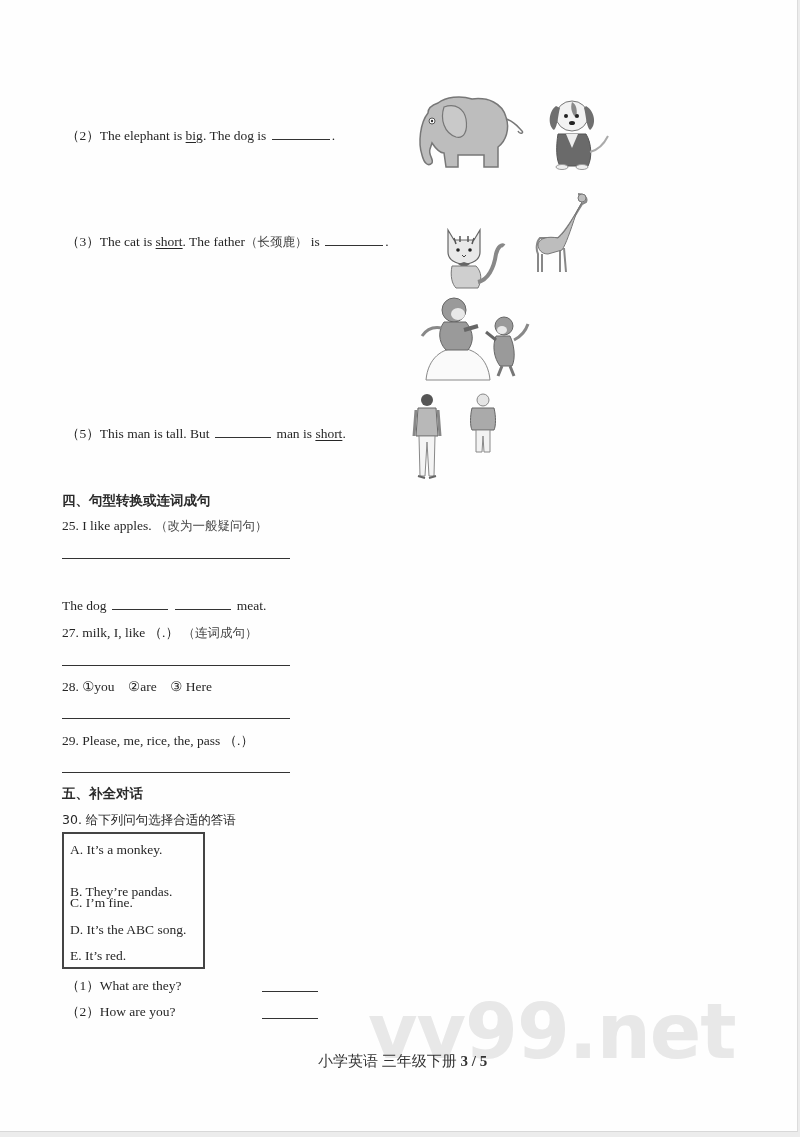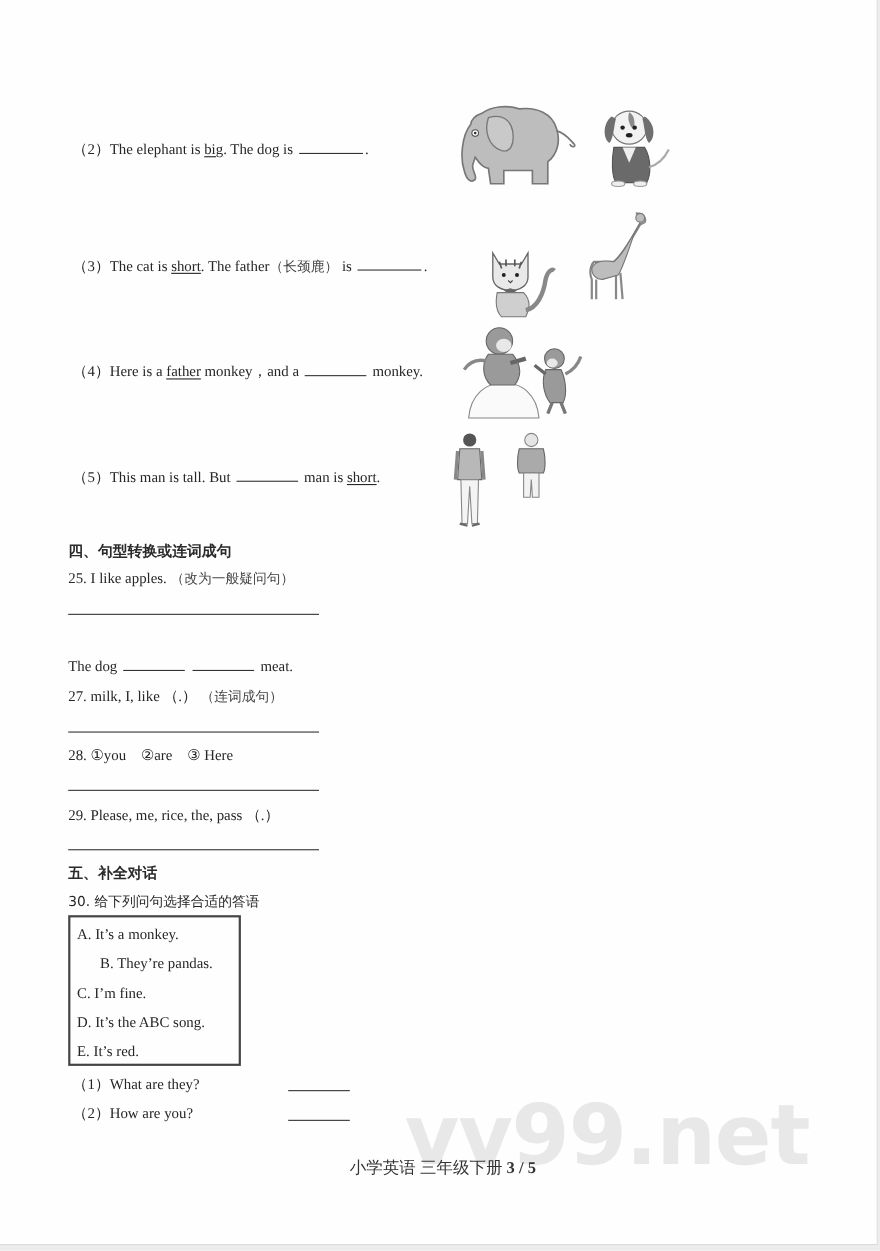--- a/index.html
+++ b/index.html
@@ -14,21 +14,21 @@
   .abs { position:absolute; white-space:nowrap; }
   .q { font-size:13.5px; color:#262626; }
   .u { text-decoration:underline; text-underline-offset:2px; }
   .blank { display:inline-block; border-bottom:1px solid #333; height:10px; vertical-align:baseline; margin:0 2px; }
   .section {
     font-family:"DejaVu Sans", "Liberation Sans", sans-serif; font-weight:bold; font-size:13.5px; color:#2a2a2a;
   }
   .cn { font-family:Liberation Mono, monospace; font-size:12.5px; color:#444; }
   .line { position:absolute; height:0; border-top:1px solid #333; }
   .box {
-    position:absolute; left:62px; top:832px; width:157px; height:137px; border:2px solid #444; box-sizing:border-box;
+    position:absolute; left:62px; top:832px; width:143px; height:137px; border:2px solid #444; box-sizing:border-box;
   }
   .box .opt { position:absolute; left:6px; font-size:13.5px; color:#262626; white-space:nowrap; }
   .watermark {
     position:absolute; left:368px; top:994px; font-family:"DejaVu Sans", sans-serif; font-weight:bold;
     font-size:76px; color:#e8e8e8; letter-spacing:-1px; line-height:76px;
   }
   .footer { position:absolute; left:318px; top:1052px; font-size:15px; color:#333; white-space:nowrap; }
   .footer b { font-weight:bold; }
   svg { position:absolute; overflow:visible; }
 </style>
@@ -38,23 +38,20 @@
 <div class="page">
 
   <div class="abs q" style="left:66px; top:127px;">
     <span>（2）</span><span>The elephant is </span><span class="u">big</span><span>. The dog is </span><span class="blank" style="width:58px"></span><span>.</span>
   </div>
 
   <div class="abs q" style="left:66px; top:233px;">
     <span>（3）</span><span>The cat is </span><span class="u">short</span><span>. The father</span><span class="cn">（长颈鹿）</span><span> is </span><span class="blank" style="width:58px"></span><span>.</span>
   </div>
 
-  <div class="abs q" style="left:66px; top:329px;">
-    <span>（4）</span><span>Here is a </span><span class="u">father</span><span> monkey，and a </span><span class="blank" style="width:56px"></span><span> monkey.</span>
-  </div>
 
   <div class="abs q" style="left:66px; top:425px;">
     <span>（5）</span><span>This man is tall. But </span><span class="blank" style="width:56px"></span><span> man is </span><span class="u">short</span><span>.</span>
   </div>
 
   <svg style="left:410px; top:93px;" width="118" height="80" viewBox="0 0 118 80">
     <path d="M18 20 C10 30 8 50 12 62 C14 70 18 74 22 70 C24 66 18 62 20 56 L22 50 C26 56 30 60 34 60 L36 74 L48 74 L48 62 L74 62 L74 74 L88 74 L88 54 C96 48 100 36 96 24 C92 10 78 4 62 6 C50 2 36 4 28 10 C22 12 18 16 18 20 Z" fill="#bdbdbd" stroke="#777" stroke-width="1.5"></path>
     <path d="M34 14 C30 26 34 40 46 44 C54 46 58 38 56 26 C54 16 46 10 34 14 Z" fill="#c9c9c9" stroke="#777" stroke-width="1.2"></path>
     <circle cx="22" cy="28" r="3" fill="#fff" stroke="#555"></circle>
     <circle cx="22" cy="28" r="1.2" fill="#333"></circle>
@@ -153,21 +150,21 @@
   </div>
   <div class="line" style="left:62px; top:772px; width:228px;"></div>
 
   <div class="abs section" style="left:62px; top:785px;">五、补全对话</div>
   <div class="abs q" style="left:62px; top:812px;">
     <span style="font-family:'DejaVu Sans',sans-serif;font-size:12.5px;">30. 给下列问句选择合适的答语</span>
   </div>
 
   <div class="box">
     <div class="opt" style="top:8px;">A. It’s a monkey.</div>
-    <div class="opt" style="top:34px;margin-left:21px;">B. They’re pandas.</div>
+    <div class="opt" style="top:50px;">B. They’re pandas.</div>
     <div class="opt" style="top:61px;">C. I’m fine.</div>
     <div class="opt" style="top:88px;">D. It’s the ABC song.</div>
     <div class="opt" style="top:114px;">E. It’s red.</div>
   </div>
 
   <div class="abs q" style="left:66px; top:977px;">
     <span>（1）</span><span>What are they?</span>
   </div>
   <div class="line" style="left:262px; top:991px; width:56px;"></div>
 

